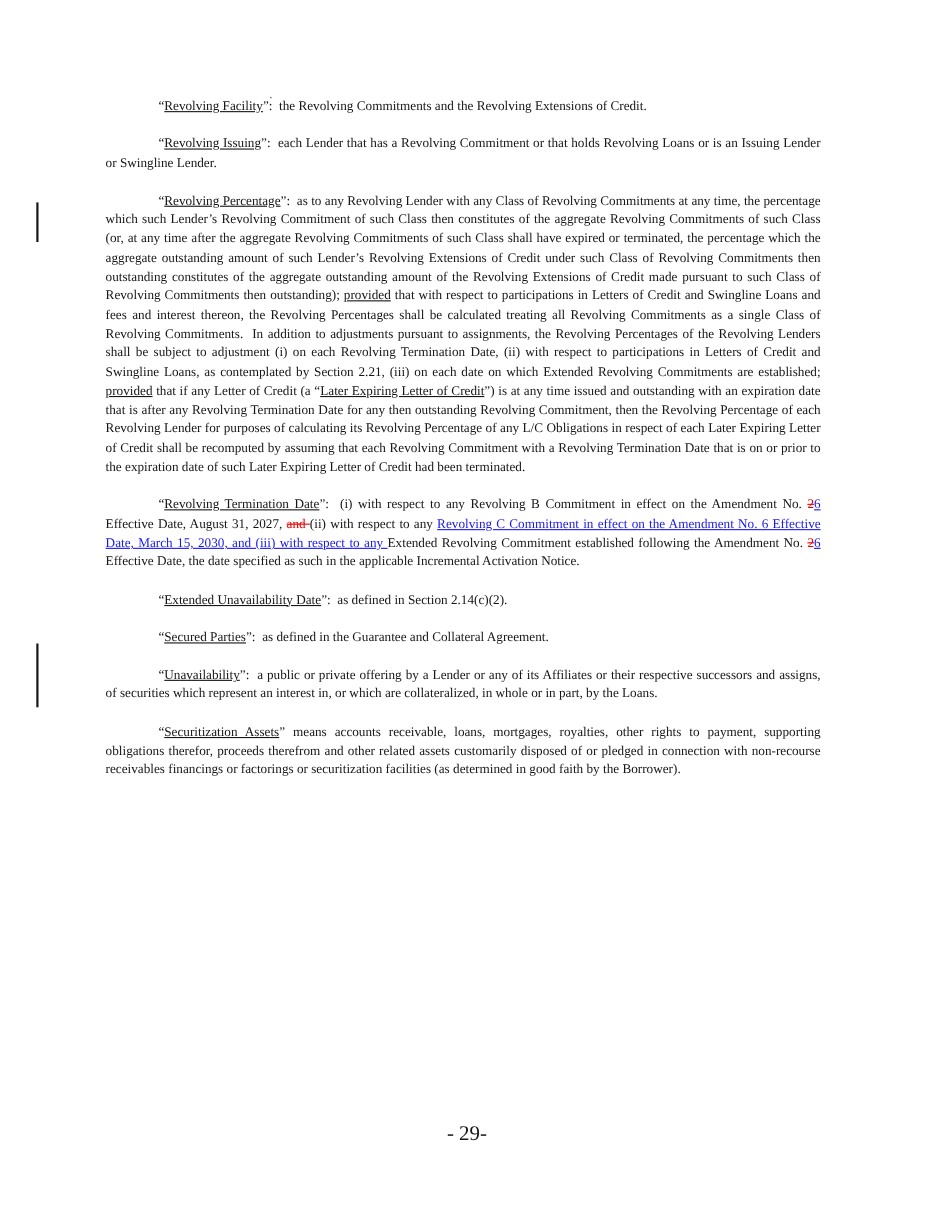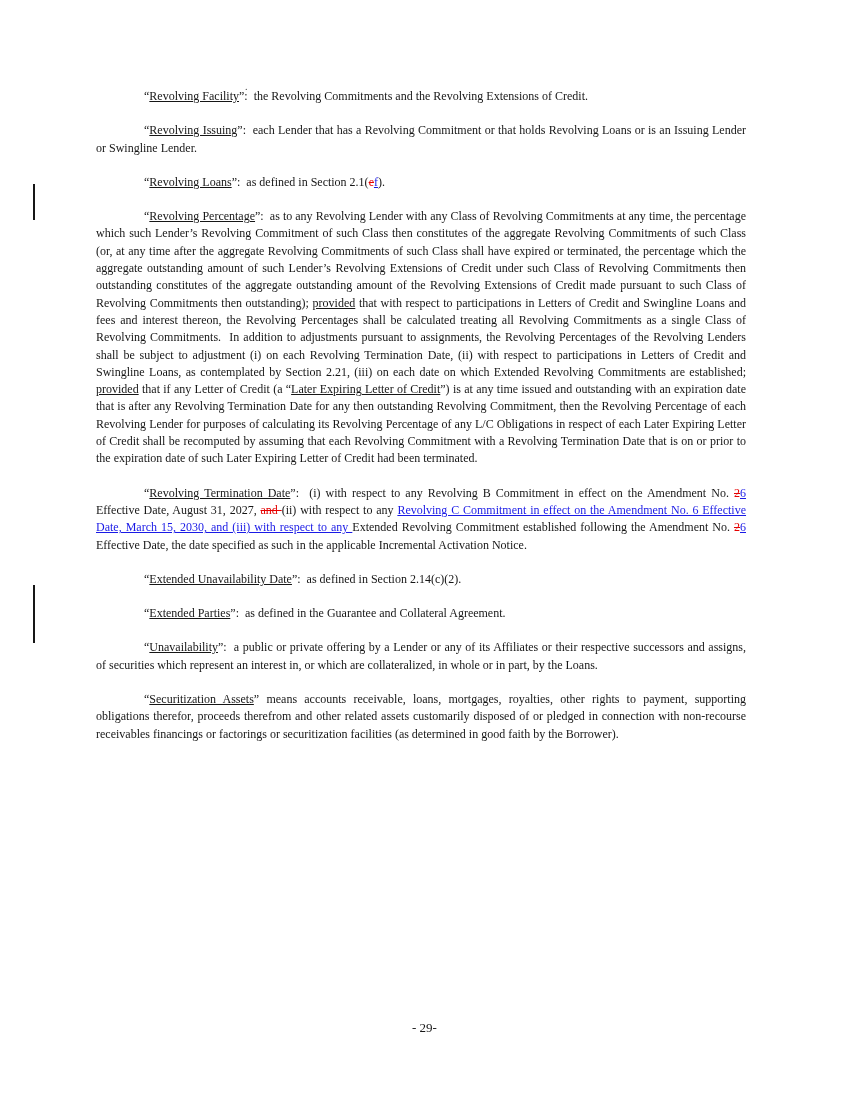--- a/index.html
+++ b/index.html
@@ -53,37 +53,36 @@
     font-size: 10px;
     line-height: 10px;
     color: #444444;
   }
   .footer {
     position: absolute;
     left: 0;
     right: 0;
     top: 1020px;
     text-align: center;
-    font-size: 13px;
+    font-size: 19px;
   }
 </style>
 </head>
 <body>
 
 <div class="page" style="background: rgb(255, 255, 255); color: rgb(22, 22, 22);">
   <div class="stray-mark">.</div>
   <div class="content">
     <div>
         <p class="para"><span>“</span><span class="run-u">Revolving Facility</span><span>”:&nbsp; the Revolving Commitments and the Revolving Extensions of Credit.</span></p>
         <p class="para"><span>“</span><span class="run-u">Revolving Issuing</span><span>”:&nbsp; each Lender that has a Revolving Commitment or that holds Revolving Loans or is an Issuing Lender or Swingline Lender.</span></p>
-        <p class="para"><span>“</span><span class="run-u">Revolving Loans</span><span>”:&nbsp; as defined in Section 2.1(</span><span class="run-del">e</span><span class="run-ins">f</span><span>).</span></p>
         <p class="para"><span>“</span><span class="run-u">Revolving Percentage</span><span>”:&nbsp; as to any Revolving Lender with any Class of Revolving Commitments at any time, the percentage which such Lender’s Revolving Commitment of such Class then constitutes of the aggregate Revolving Commitments of such Class (or, at any time after the aggregate Revolving Commitments of such Class shall have expired or terminated, the percentage which the aggregate outstanding amount of such Lender’s Revolving Extensions of Credit under such Class of Revolving Commitments then outstanding constitutes of the aggregate outstanding amount of the Revolving Extensions of Credit made pursuant to such Class of Revolving Commitments then outstanding); </span><span class="run-u">provided</span><span> that with respect to participations in Letters of Credit and Swingline Loans and fees and interest thereon, the Revolving Percentages shall be calculated treating all Revolving Commitments as a single Class of Revolving Commitments.&nbsp; In addition to adjustments pursuant to assignments, the Revolving Percentages of the Revolving Lenders shall be subject to adjustment (i) on each Revolving Termination Date, (ii) with respect to participations in Letters of Credit and Swingline Loans, as contemplated by Section 2.21, (iii) on each date on which Extended Revolving Commitments are established; </span><span class="run-u">provided</span><span> that if any Letter of Credit (a “</span><span class="run-u">Later Expiring Letter of Credit</span><span>”) is at any time issued and outstanding with an expiration date that is after any Revolving Termination Date for any then outstanding Revolving Commitment, then the Revolving Percentage of each Revolving Lender for purposes of calculating its Revolving Percentage of any L/C Obligations in respect of each Later Expiring Letter of Credit shall be recomputed by assuming that each Revolving Commitment with a Revolving Termination Date that is on or prior to the expiration date of such Later Expiring Letter of Credit had been terminated.</span></p>
         <p class="para"><span>“</span><span class="run-u">Revolving Termination Date</span><span>”:&nbsp; (i) with respect to any Revolving B Commitment in effect on the Amendment No. </span><span class="run-del">2</span><span class="run-ins">6</span><span> Effective Date, August 31, 2027, </span><span class="run-del">and&nbsp;</span><span>(ii) with respect to any </span><span class="run-ins">Revolving C Commitment in effect on the Amendment No. 6 Effective Date, March 15, 2030, and (iii) with respect to any&nbsp;</span><span>Extended Revolving Commitment established following the Amendment No. </span><span class="run-del">2</span><span class="run-ins">6</span><span> Effective Date, the date specified as such in the applicable Incremental Activation Notice.</span></p>
         <p class="para"><span>“</span><span class="run-u">Extended Unavailability Date</span><span>”:&nbsp; as defined in Section 2.14(c)(2).</span></p>
-        <p class="para"><span>“</span><span class="run-u">Extended Parties</span><span>”:&nbsp; as defined in the Guarantee and Collateral Agreement.</span></p>
+        <p class="para"><span>“</span><span class="run-u">Secured Parties</span><span>”:&nbsp; as defined in the Guarantee and Collateral Agreement.</span></p>
         <p class="para"><span>“</span><span class="run-u">Unavailability</span><span>”:&nbsp; a public or private offering by a Lender or any of its Affiliates or their respective successors and assigns, of securities which represent an interest in, or which are collateralized, in whole or in part, by the Loans.</span></p>
         <p class="para"><span>“</span><span class="run-u">Securitization Assets</span><span>” means accounts receivable, loans, mortgages, royalties, other rights to payment, supporting obligations therefor, proceeds therefrom and other related assets customarily disposed of or pledged in connection with non-recourse receivables financings or factorings or securitization facilities (as determined in good faith by the Borrower).</span></p>
       </div>
   </div>
   <div class="footer">- 29-</div>
 <div class="change-bar" style="top: 184px; height: 36px;"></div>
     <div class="change-bar" style="top: 585px; height: 58px;"></div>
   </div>
 
 </body></html>

